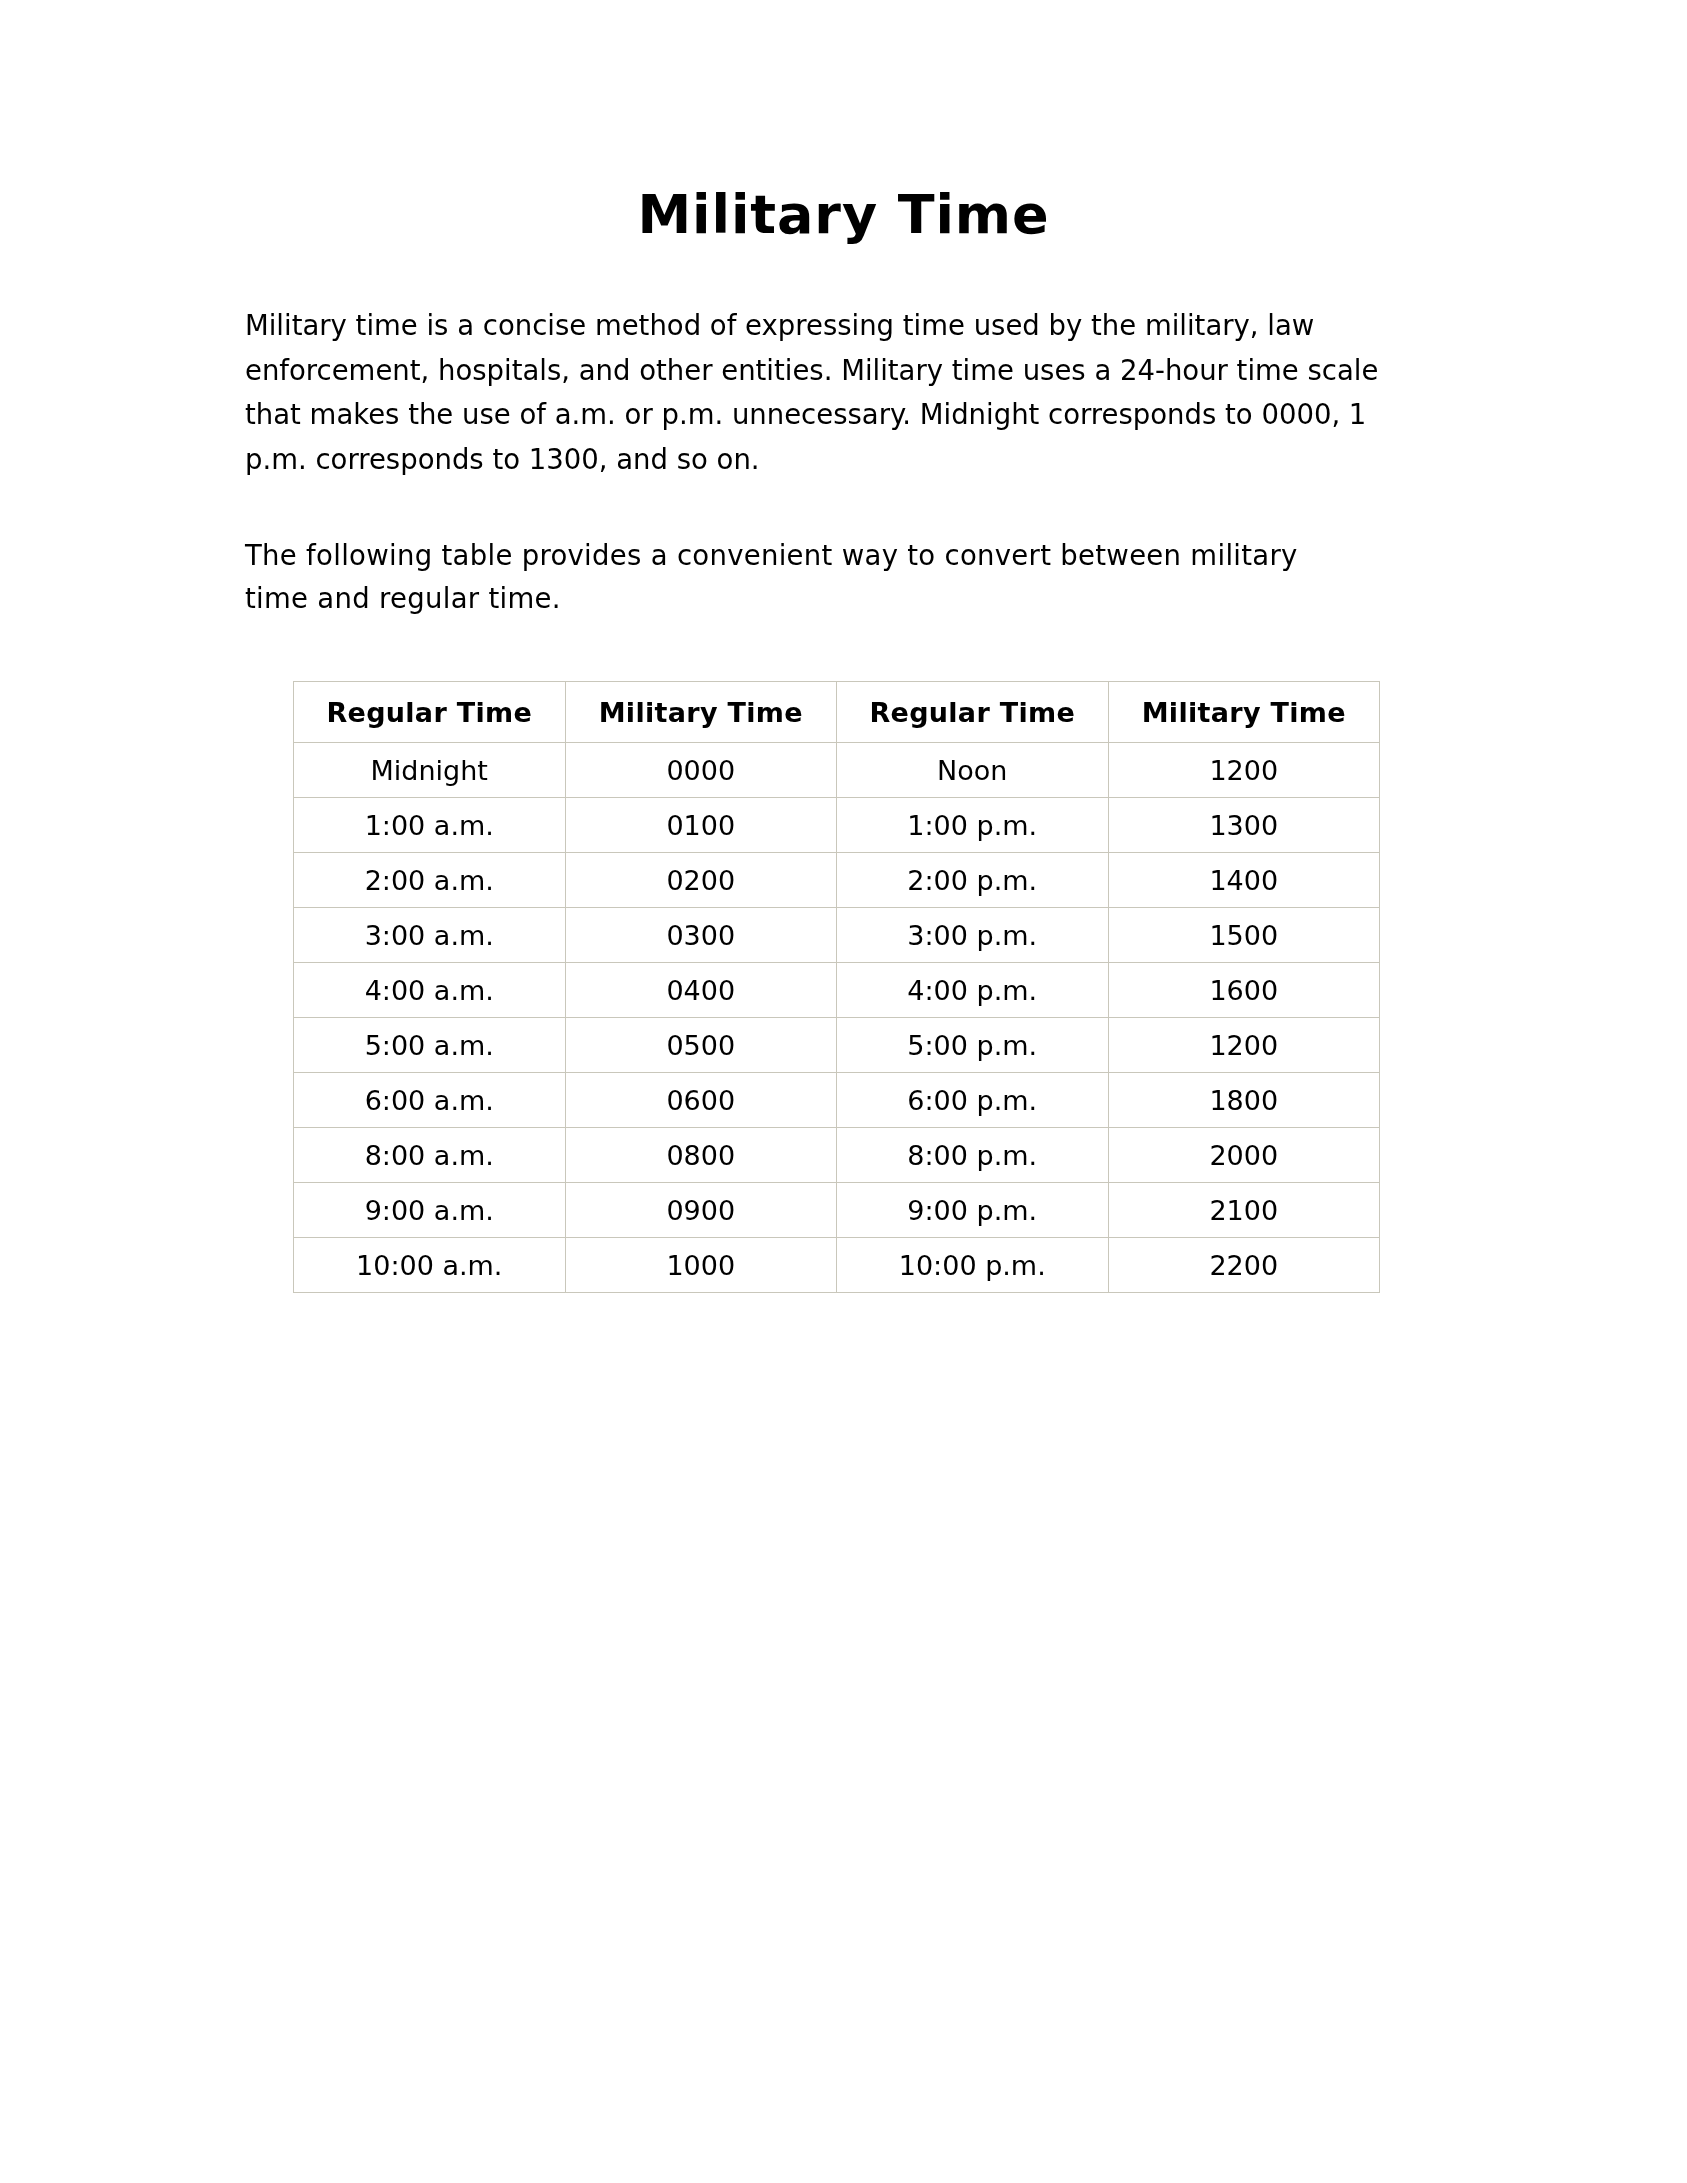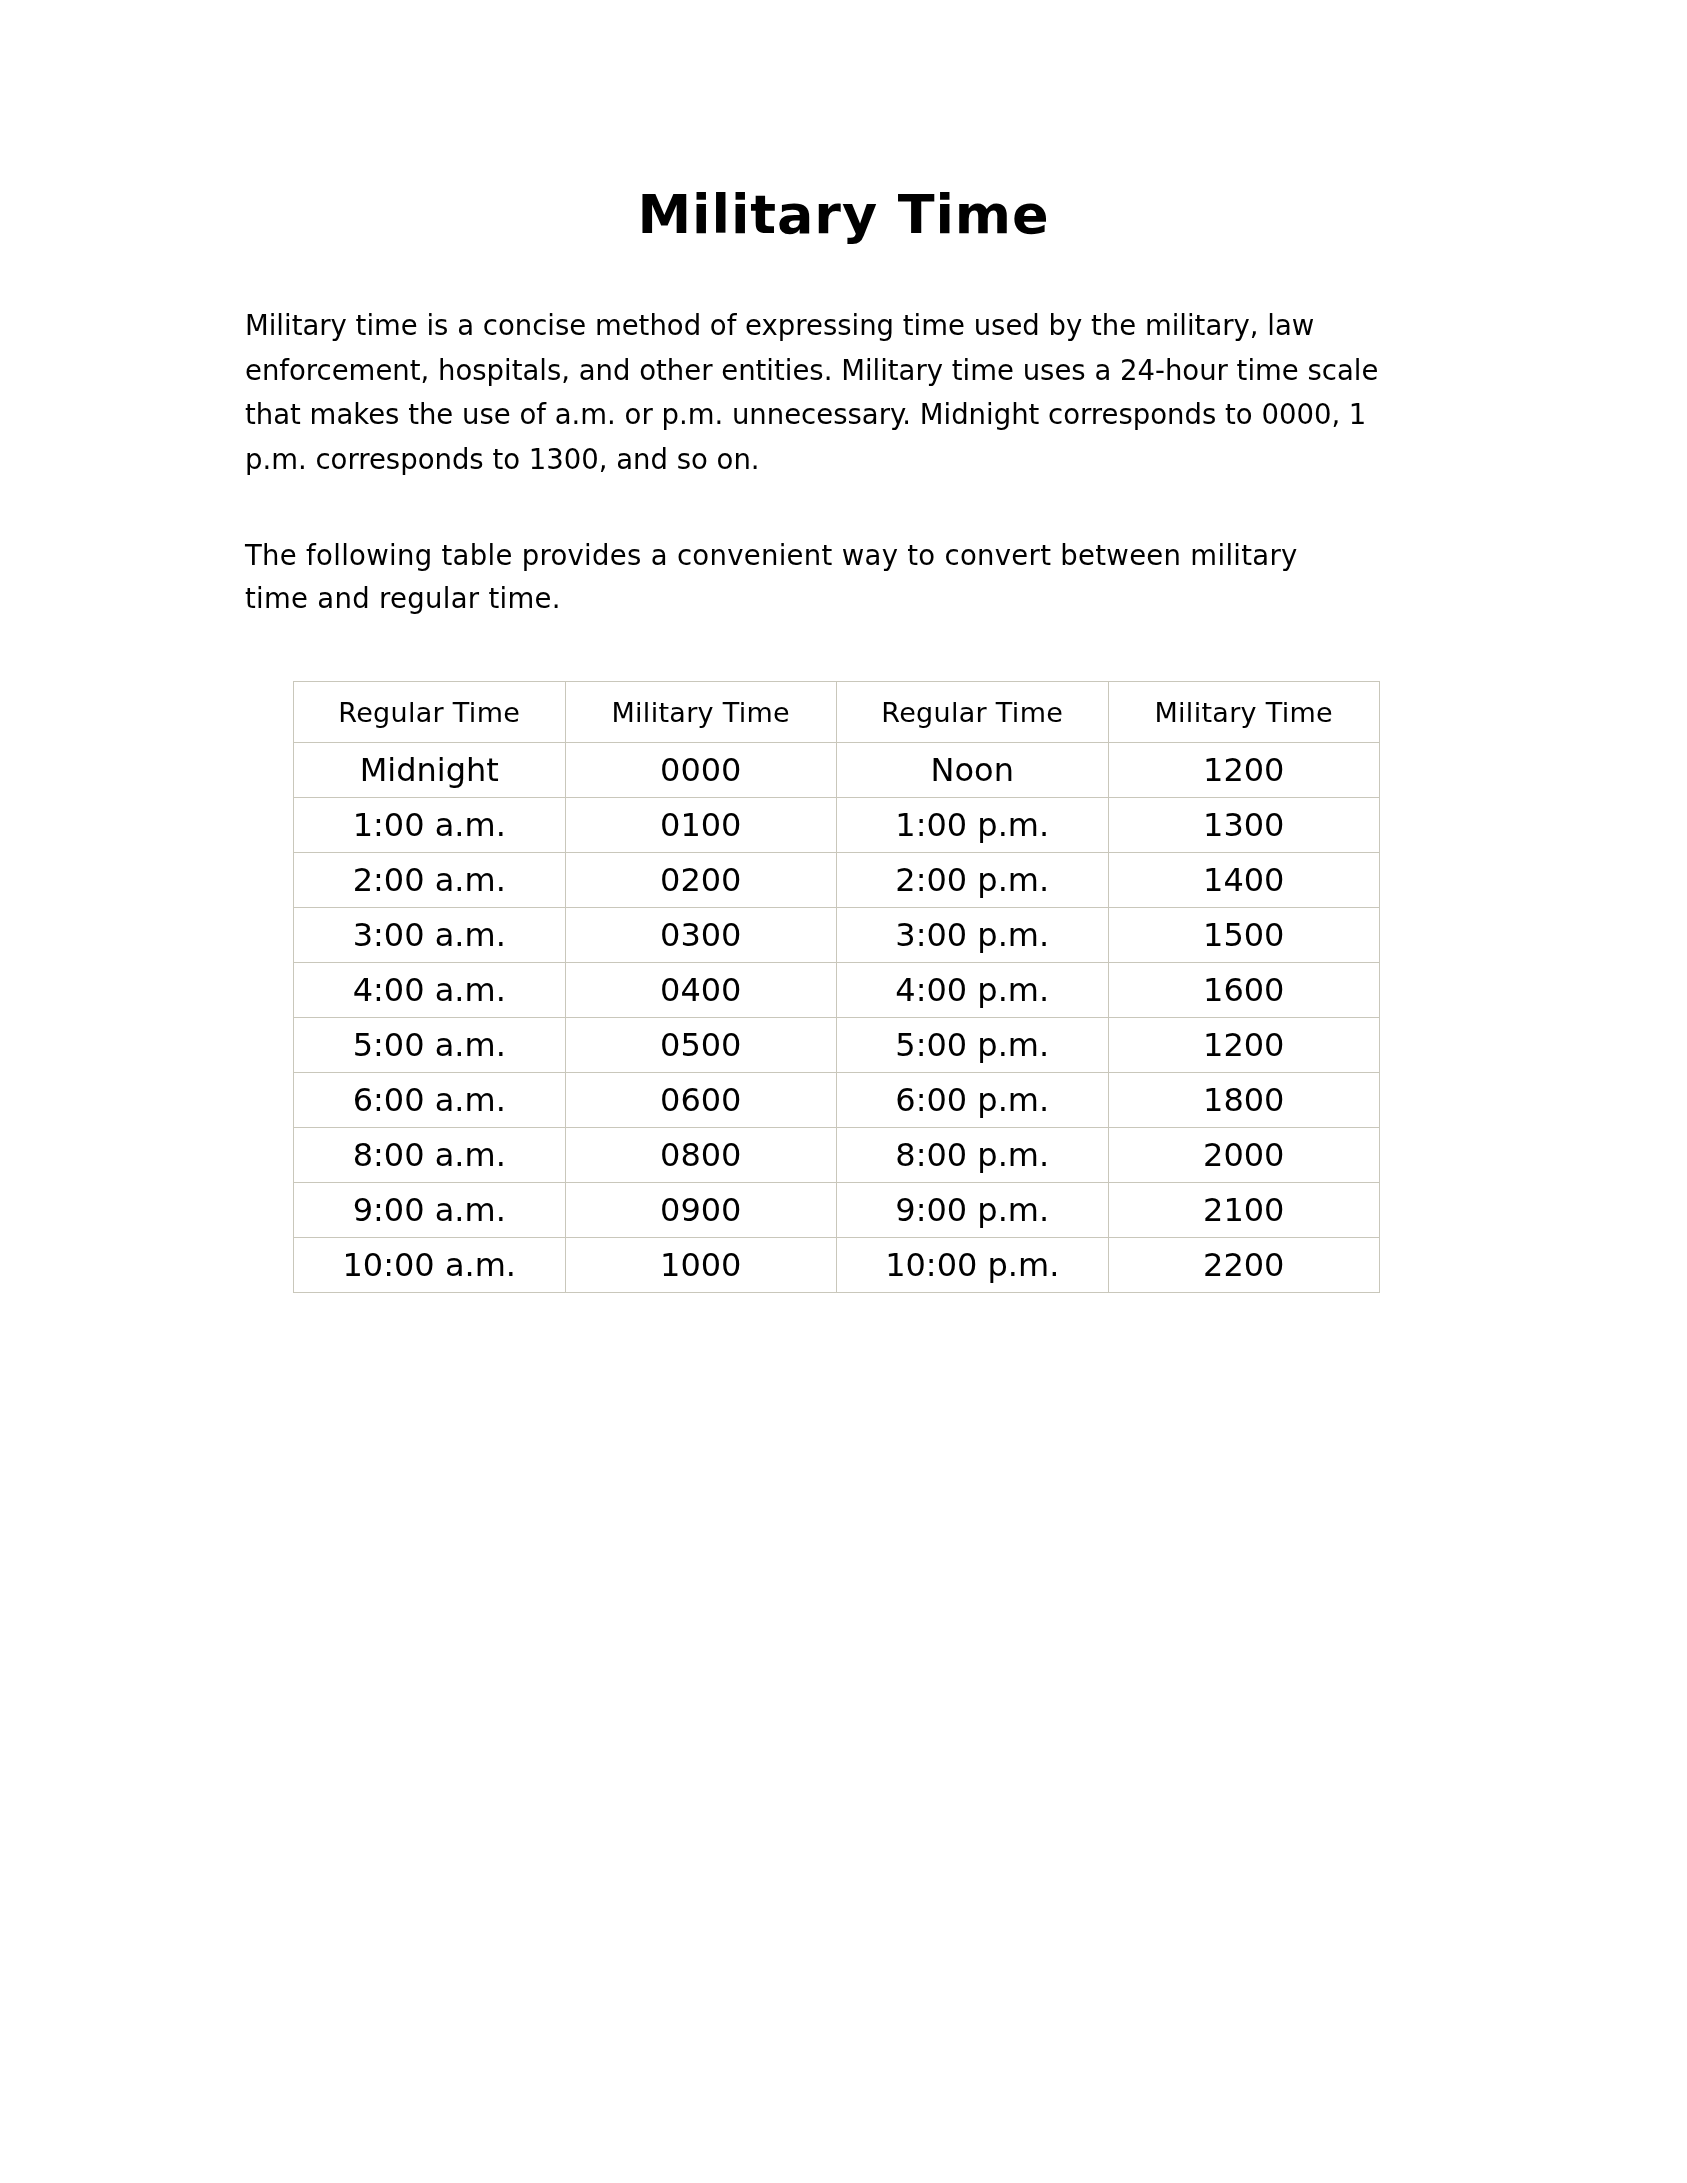--- a/index.html
+++ b/index.html
@@ -53,26 +53,26 @@
     border-collapse: collapse;
     width: 100%;
     table-layout: fixed;
     border: 1.7px solid #c9c7bb;
   }
   table.conv td, table.conv th {
     border: 1.7px solid #c9c7bb;
     height: 55px;
     text-align: center;
     vertical-align: middle;
-    font-size: 32px;
+    font-size: 27px;
     padding: 1.7px 5.2px;
     box-sizing: border-box;
   }
   table.conv th {
-    font-weight: normal;
+    font-weight: bold;
     font-size: 27px;
     letter-spacing: 0.3px;
     height: 61px;
   }
   table.conv td {
     font-weight: normal;
   }
 </style>
 </head>
 <body>

